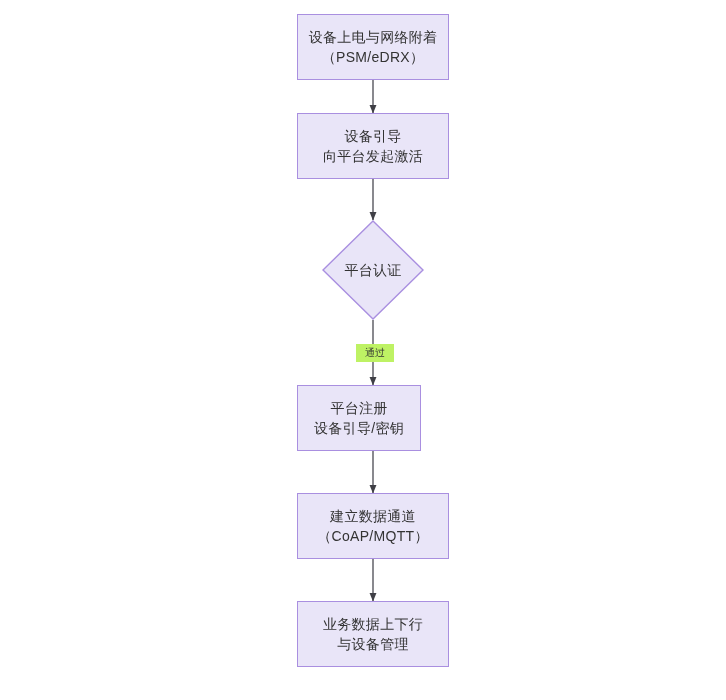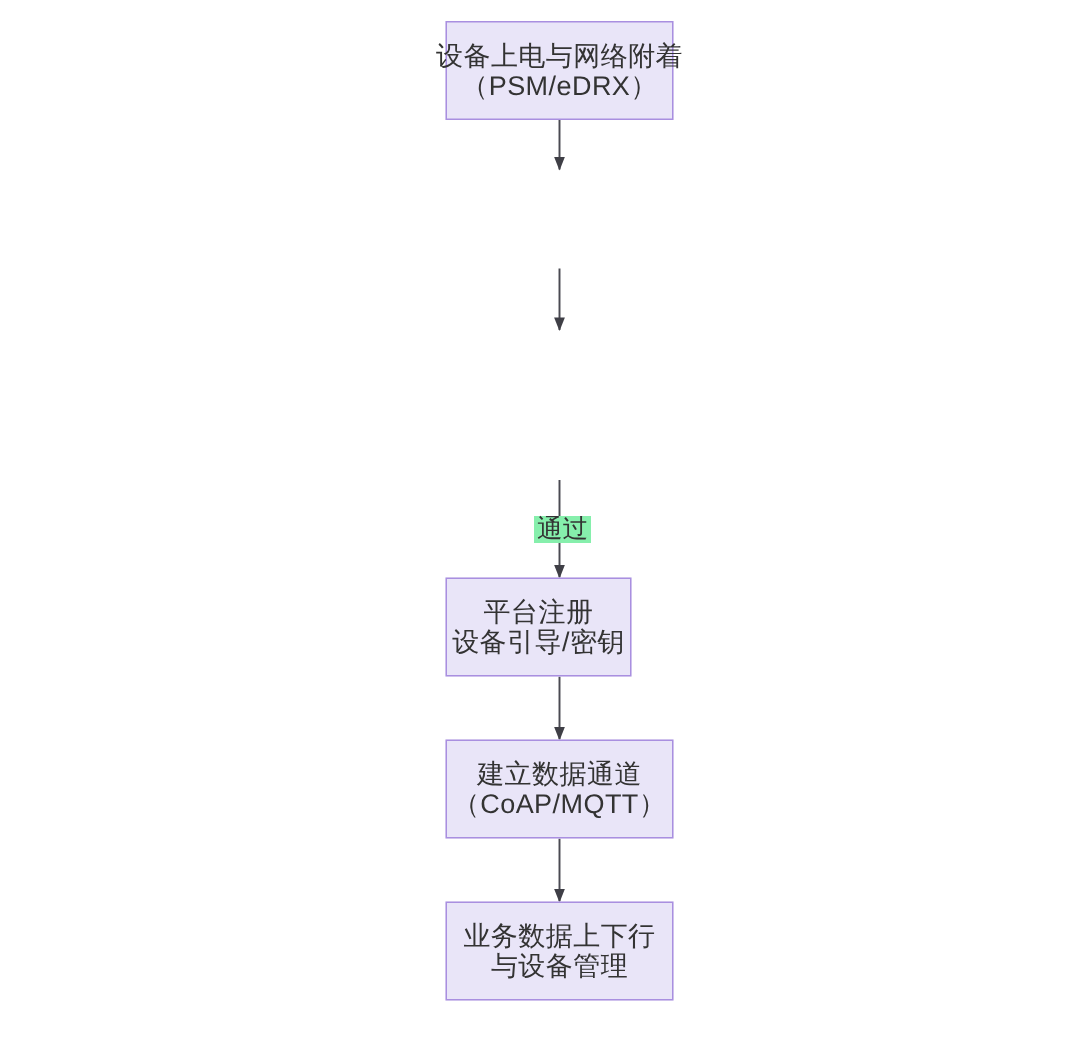--- a/index.html
+++ b/index.html
@@ -34,21 +34,21 @@
     flex-direction: column;
     align-items: center;
     justify-content: center;
   }
   .node-box {
     background: #e9e5f8;
     border: 1.4px solid #a98fe0;
   }
   .node-label {
     color: #333333;
-    font-size: 18px;
+    font-size: 14px;
     line-height: 20px;
     text-align: left;
     white-space: nowrap;
     letter-spacing: 0.3px;
   }
   .node-diamond {
     background: transparent;
     border: none;
   }
   .diamond-shape {
@@ -57,23 +57,23 @@
     top: 0;
     width: 100%;
     height: 100%;
   }
   .diamond-text {
     position: relative;
     z-index: 2;
   }
   .edge-label {
     position: absolute;
-    background: #86efac;
+    background: #bef264;
     color: #333333;
-    font-size: 17px;
+    font-size: 10px;
     line-height: 16px;
     padding: 1px 2px;
     white-space: nowrap;
     text-align: center;
   }
 </style>
 </head>
 <body>
 
 <div id="canvas">
@@ -94,21 +94,31 @@
     <line x1="373" y1="451" x2="373" y2="493" stroke="#4a4a52" stroke-width="1.3" marker-end="url(#arrowhead)"></line>
 
     <line x1="373" y1="559" x2="373" y2="601" stroke="#4a4a52" stroke-width="1.3" marker-end="url(#arrowhead)"></line>
   </svg>
 
   <div class="node node-box" style="left:297px; top:14px; width:152px; height:66px;">
     <div class="node-label">设备上电与网络附着</div>
     <div class="node-label">（PSM/eDRX）</div>
   </div>
 
+  <div class="node node-box" style="left:297px; top:113px; width:152px; height:66px;">
+    <div class="node-label">设备引导</div>
+    <div class="node-label">向平台发起激活</div>
+  </div>
 
+  <div class="node node-diamond" style="left:322px; top:220px; width:102px; height:100px;">
+    <svg class="diamond-shape" viewBox="0 0 102 100" preserveAspectRatio="none">
+      <polygon points="51,1 101,50 51,99 1,50" fill="#e9e5f8" stroke="#a98fe0" stroke-width="1.4"></polygon>
+    </svg>
+    <div class="node-label diamond-text">平台认证</div>
+  </div>
 
   <div class="edge-label" style="left:356px; top:344px; width:34px;">通过</div>
 
   <div class="node node-box" style="left:297px; top:385px; width:124px; height:66px;">
     <div class="node-label">平台注册</div>
     <div class="node-label">设备引导/密钥</div>
   </div>
 
   <div class="node node-box" style="left:297px; top:493px; width:152px; height:66px;">
     <div class="node-label">建立数据通道</div>

